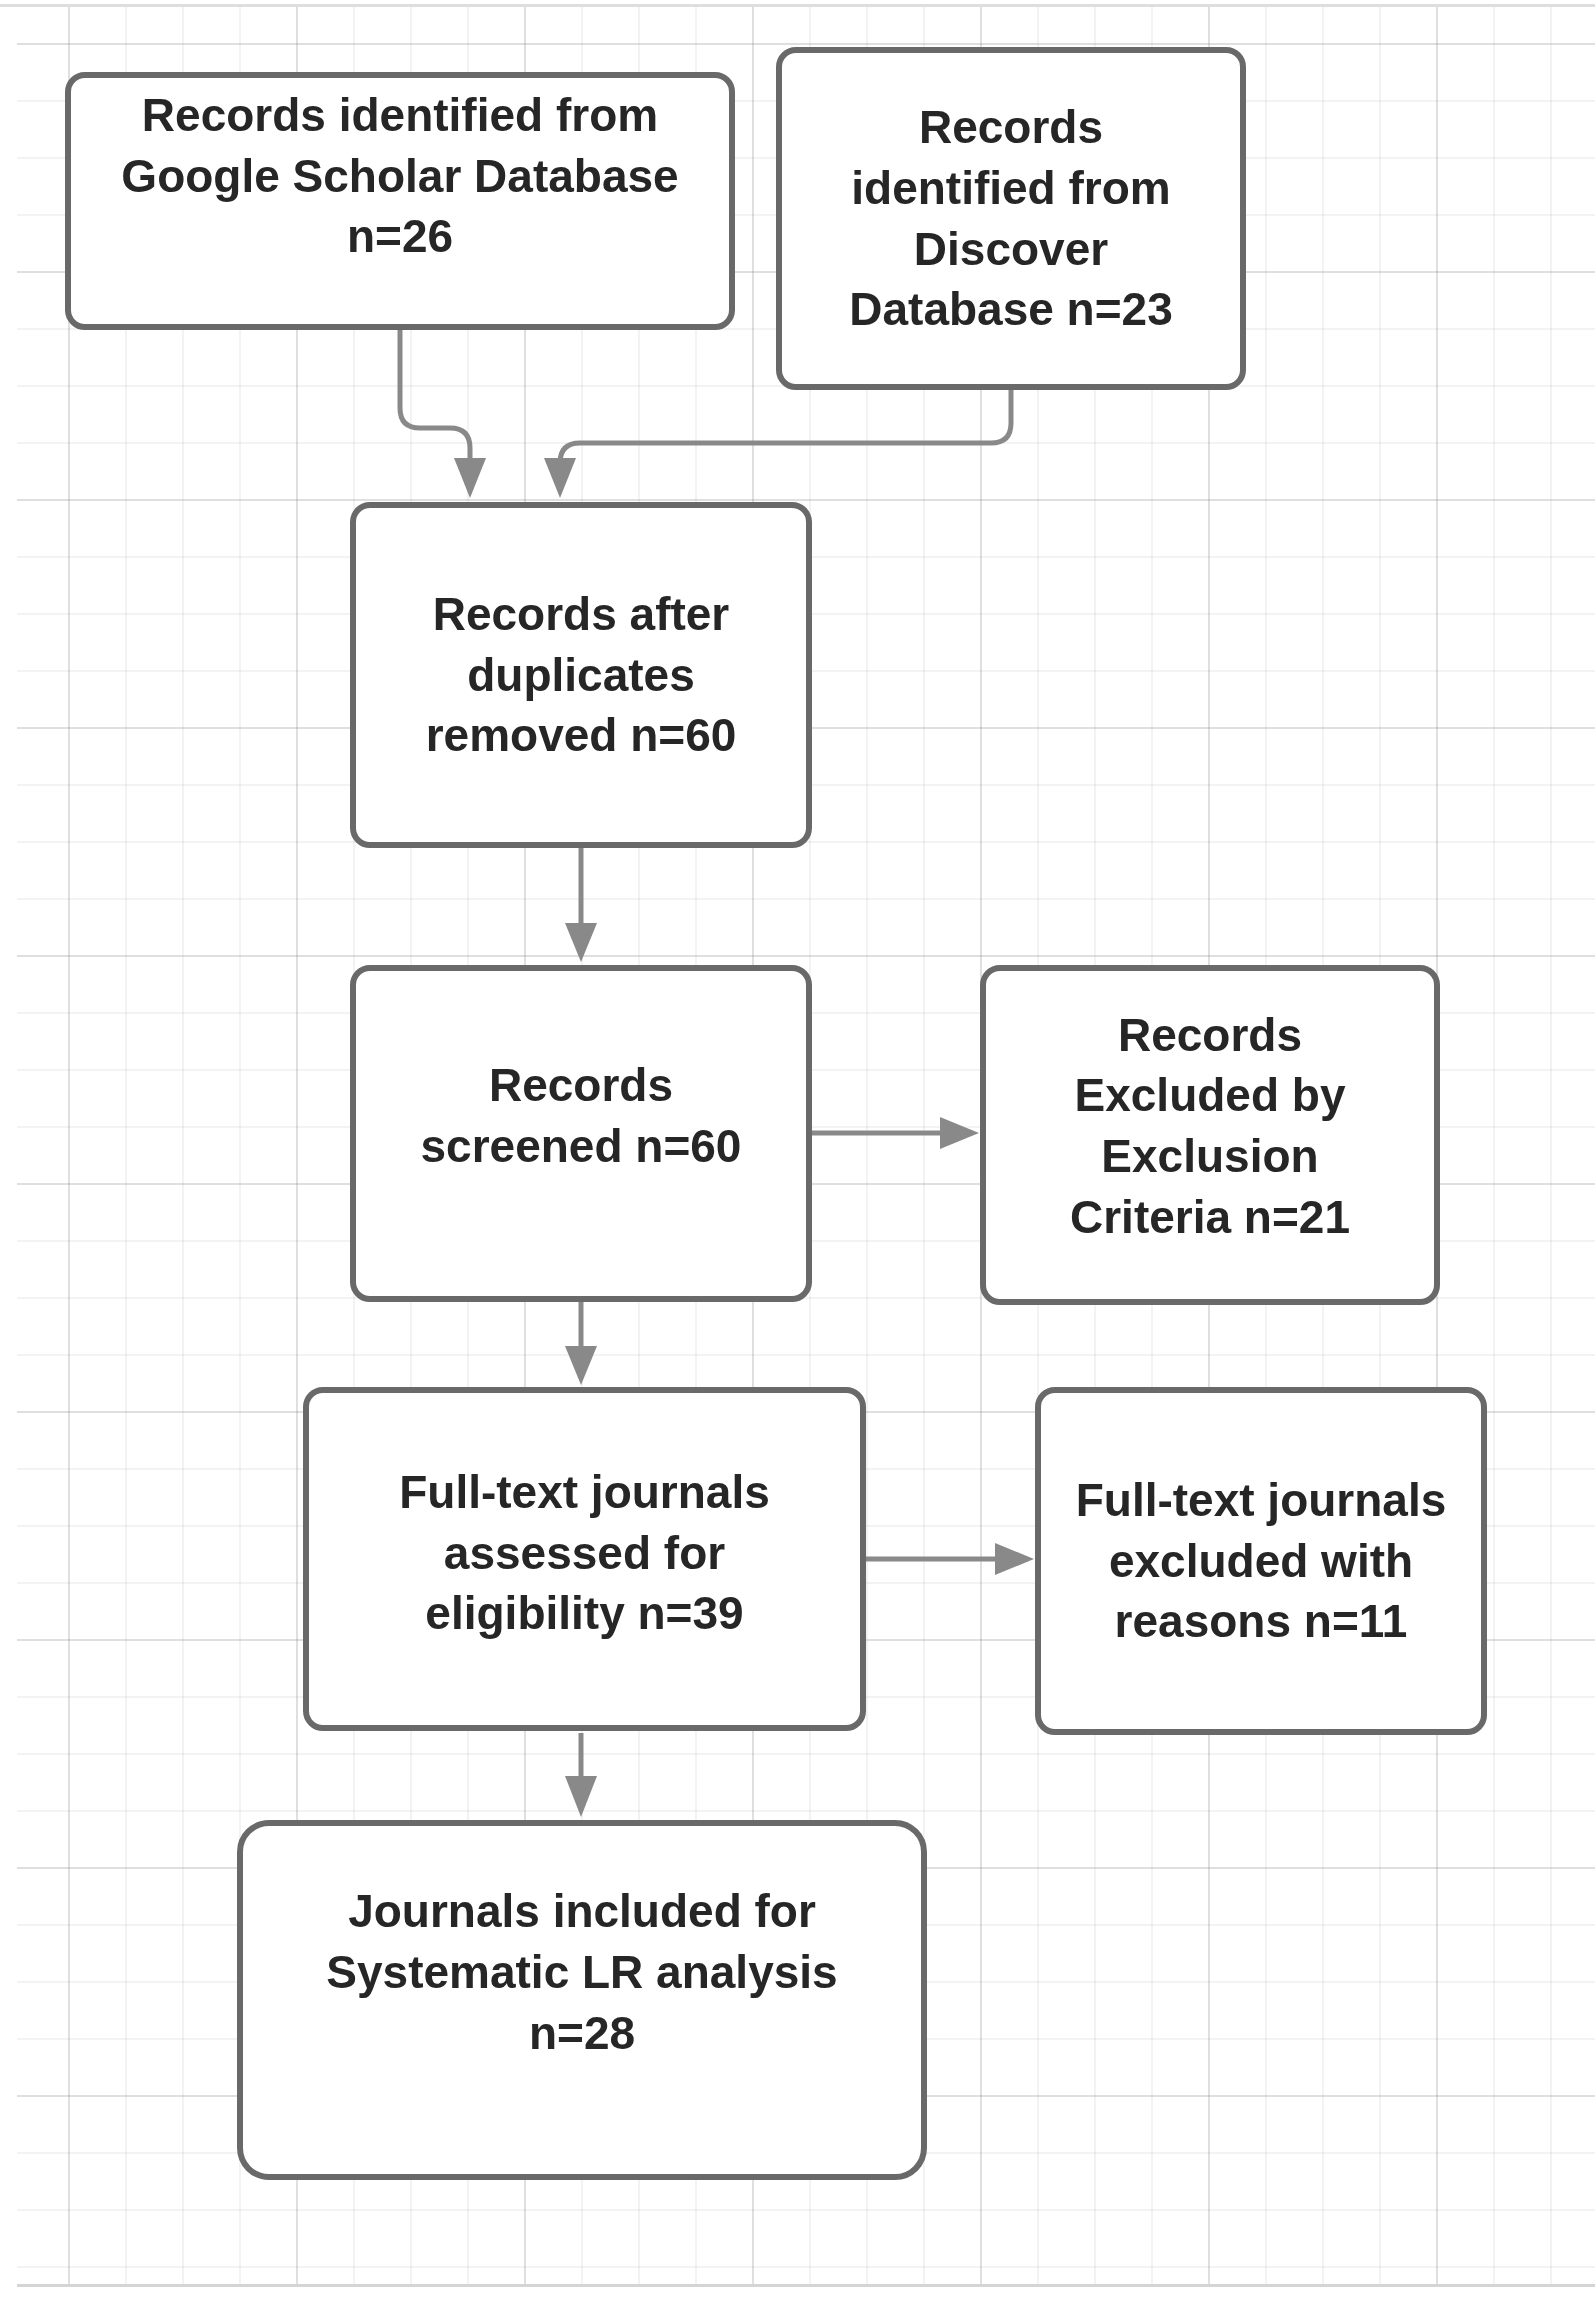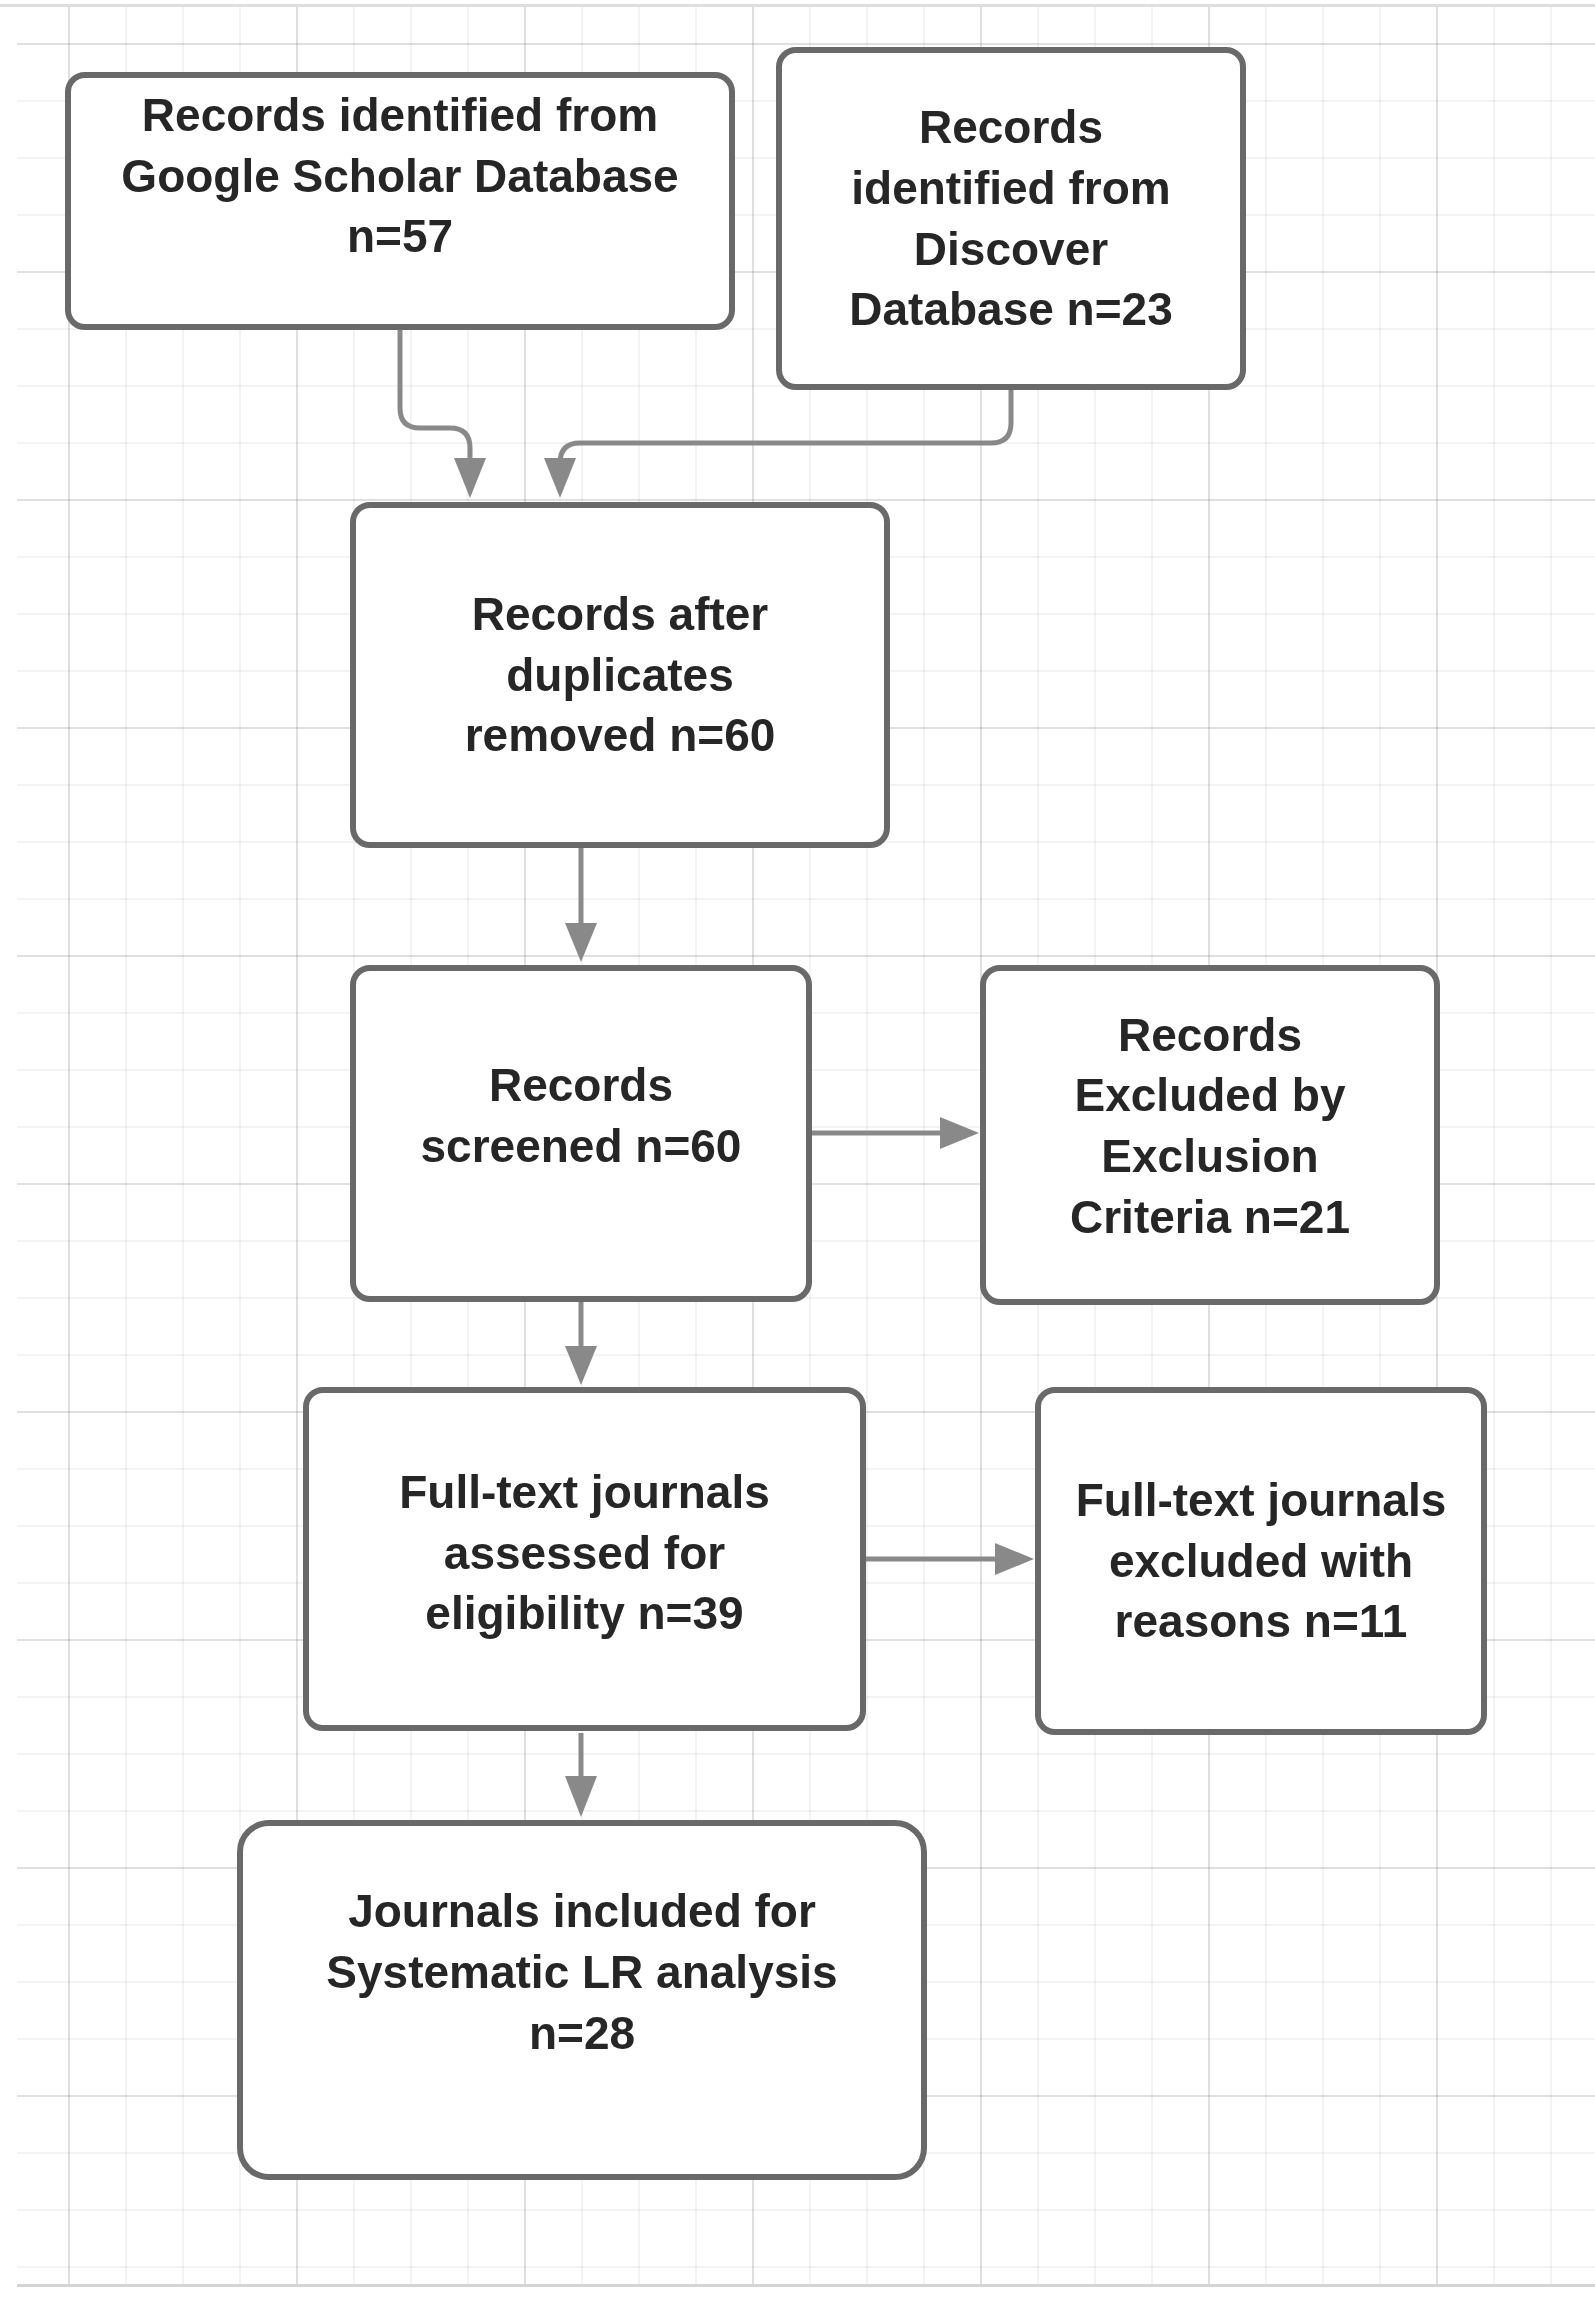--- a/index.html
+++ b/index.html
@@ -53,21 +53,21 @@
   .box-text {
     white-space: pre-line;
     font-weight: bold;
     font-size: 46px;
     line-height: 1.32;
     color: #262626;
     padding: 0 14px;
   }
   #box-google  { left: 65px;   top: 72px;   width: 670px; height: 258px; }
   #box-discover{ left: 776px;  top: 47px;   width: 470px; height: 343px; }
-  #box-dedup   { left: 350px;  top: 502px;  width: 540px; height: 346px; justify-content: center; }
+  #box-dedup   { left: 350px;  top: 502px;  width: 462px; height: 346px; justify-content: center; }
   #box-screen  { left: 350px;  top: 965px;  width: 462px; height: 337px; }
   #box-excl    { left: 980px;  top: 965px;  width: 460px; height: 340px; }
   #box-assess  { left: 303px;  top: 1387px; width: 563px; height: 344px; }
   #box-ftexcl  { left: 1035px; top: 1387px; width: 452px; height: 348px; }
   #box-incl    { left: 237px;  top: 1820px; width: 690px; height: 360px; border-radius: 32px; }
 
   #box-google  .box-text { padding-bottom: 50px; }
   #box-incl    .box-text { padding-bottom: 55px; }
   #box-screen  .box-text { padding-bottom: 35px; }
   #box-excl    .box-text { padding-bottom: 18px; }
@@ -120,21 +120,21 @@
     <path class="conn" d="M 866 1559 H 997"></path>
     <polygon class="arrowhead" points="995,1543 995,1575 1034,1559"></polygon>
 
     <path class="conn" d="M 581 1733 V 1778"></path>
     <polygon class="arrowhead" points="565,1776 597,1776 581,1817"></polygon>
   </svg>
 
   <div class="box" id="box-google">
     <div class="box-text">Records identified from
 Google Scholar Database
-n=57</div>
+n=26</div>
   </div>
 
   <div class="box" id="box-discover">
     <div class="box-text">Records
 identified from
 Discover
 Database n=23</div>
   </div>
 
   <div class="box" id="box-dedup">

